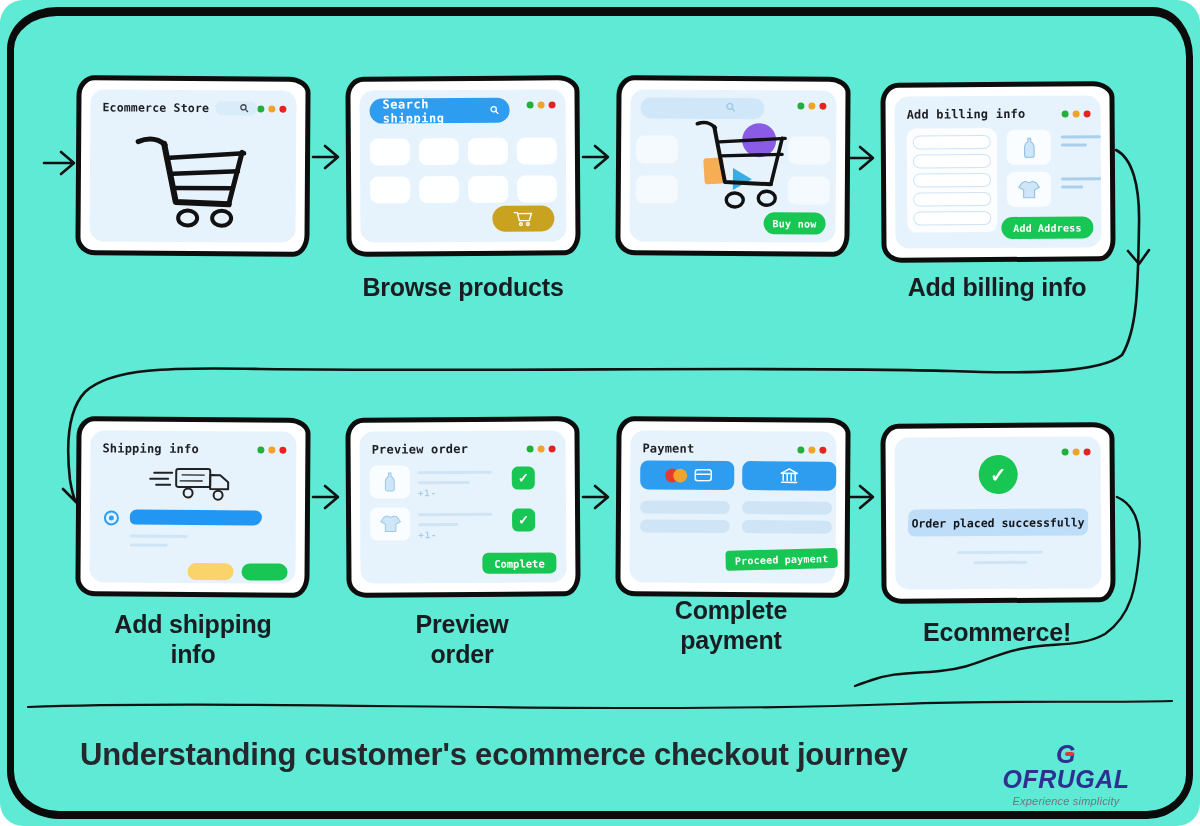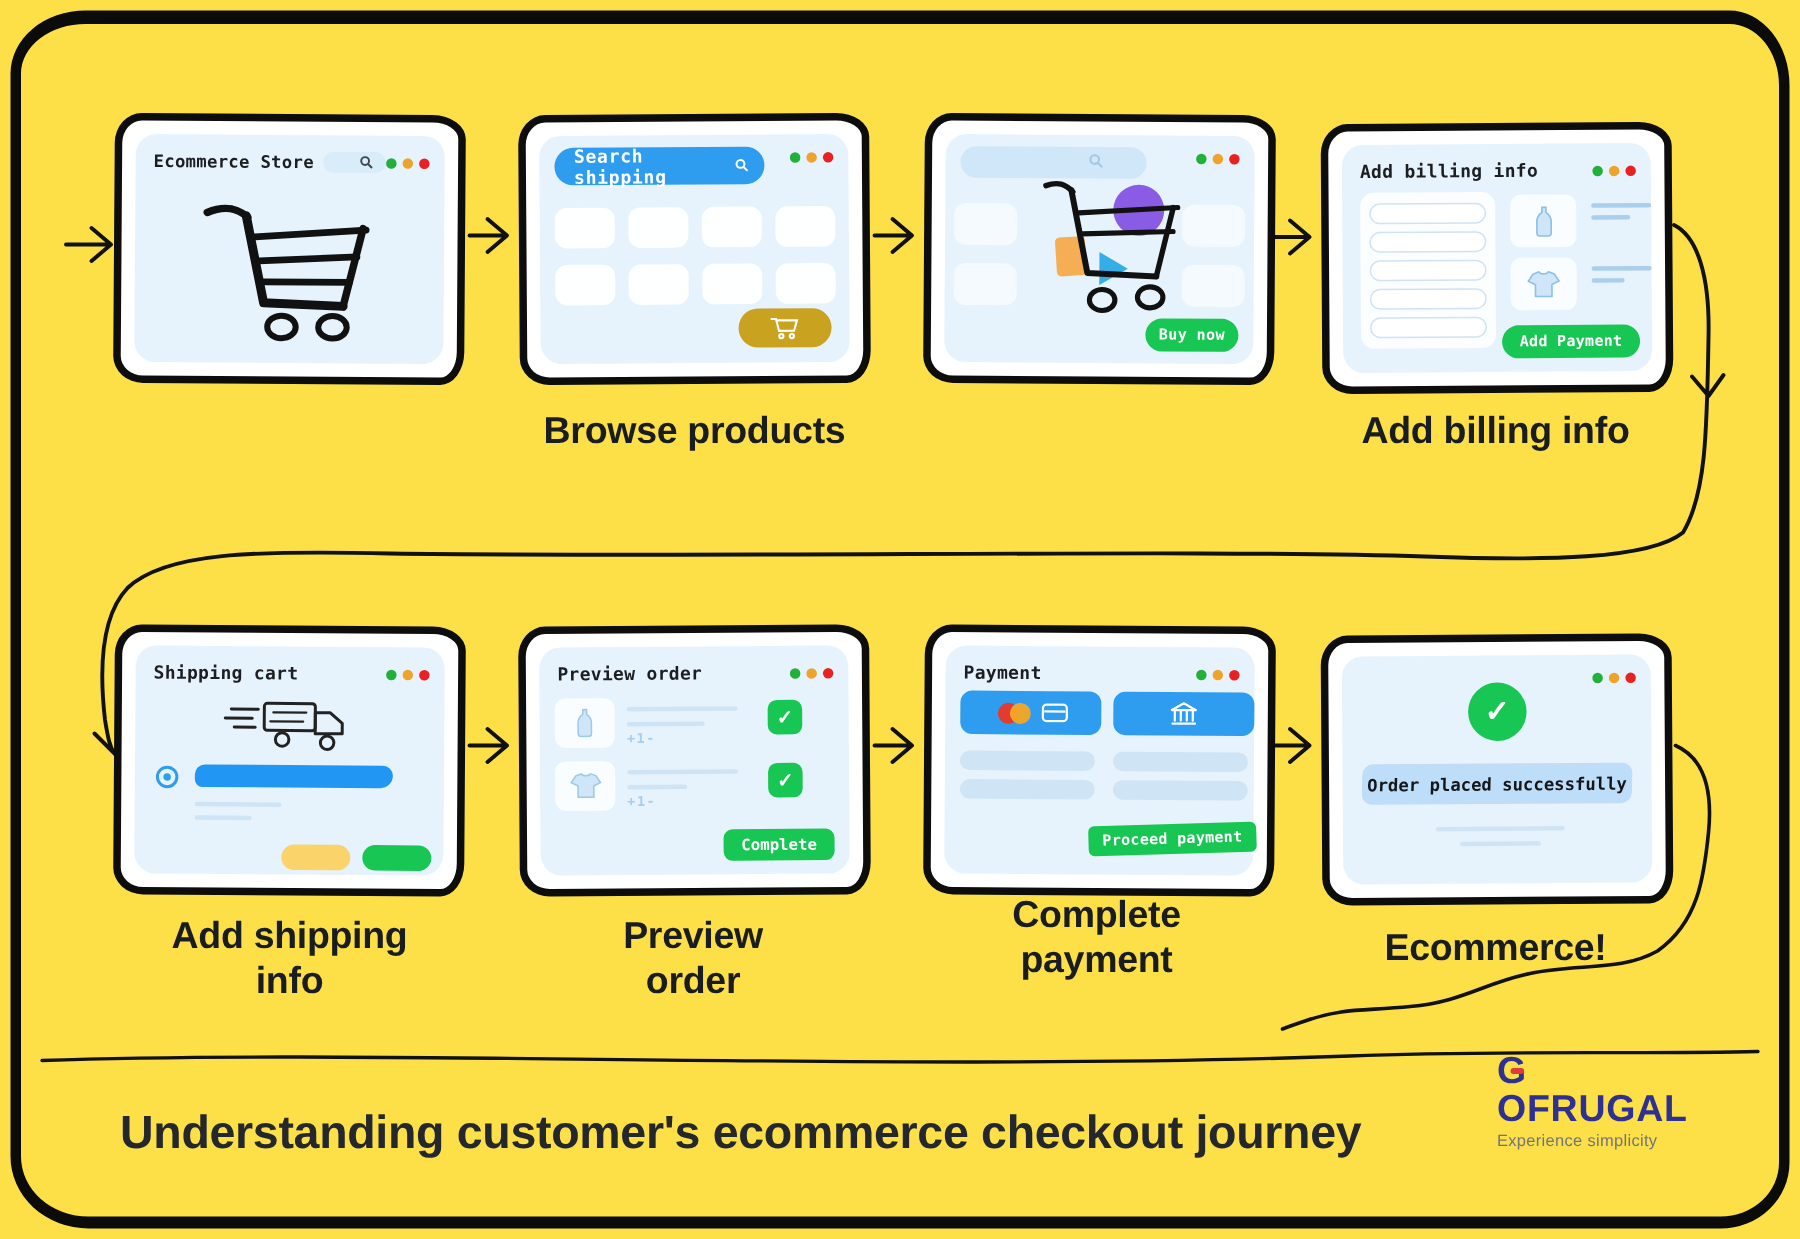--- a/index.html
+++ b/index.html
@@ -1,17 +1,17 @@
 <!DOCTYPE html>
 <html><head>
 <meta charset="utf-8">
 <style>
   html,body{margin:0;padding:0;background:#fff;}
-  #canvas{position:relative;width:1200px;height:826px;background:#fde047;overflow:hidden;
-          font-family:"Liberation Sans",sans-serif;}
+  #canvas{position:relative;width:1200px;height:826px;background:#5eead4;overflow:hidden;
+          font-family:"Liberation Sans",sans-serif;border-radius:23px;}
   .outer-border{position:absolute;left:7px;top:7px;right:7px;bottom:7px;
     border:7px solid #0b0b0b;border-width:9px 7px 8px 7px;
     border-radius:50px 40px 46px 52px / 42px 50px 44px 48px;pointer-events:none;}
   svg.overlay{position:absolute;left:0;top:0;pointer-events:none;}
 
   
   .panel{position:absolute;width:234px;height:180px;background:#fff;border:5px solid #0d0d0d;
     border-radius:18px 22px 16px 20px / 20px 16px 22px 18px;box-sizing:border-box;}
   .tiltA{transform:rotate(.4deg);} .tiltB{transform:rotate(-.4deg);}
   .screen{position:absolute;left:9px;top:9px;right:9px;bottom:9px;background:#e7f3fc;border-radius:14px;}
@@ -64,21 +64,21 @@
   .p7-pay{position:absolute;width:94px;height:29px;background:#2e9df0;border-radius:8px;display:flex;align-items:center;justify-content:center;gap:5px;}
   .p7-proceed{position:absolute;left:96px;top:118px;width:112px;height:20px;font-size:10px;border-radius:4px;transform:rotate(-2deg);letter-spacing:.2px;}
   
   .p8-circle{position:absolute;left:84px;top:18px;width:39px;height:39px;border-radius:50%;background:#17c653;color:#fff;
      display:flex;align-items:center;justify-content:center;font-size:20px;font-weight:700;}
   .p8-banner{position:absolute;left:13px;top:72px;width:180px;height:27px;background:#bdddf8;border-radius:7px;
      display:flex;align-items:center;justify-content:center;font-size:11.5px;color:#14161a;transform:skewX(-2deg);}
 
   
   .footer-title{position:absolute;left:80px;top:737px;font-size:31px;font-weight:700;color:#24272c;letter-spacing:-.2px;}
-  .logo{position:absolute;left:998px;top:702px;width:136px;}
+  .logo{position:absolute;left:998px;top:742px;width:136px;text-align:center;font-style:italic;}
   .logo-word{font-size:25px;font-weight:700;color:#2e3192;letter-spacing:.5px;line-height:1;}
   .logo-g{position:relative;display:inline-block;}
   .logo-g i{position:absolute;right:2px;top:10px;width:9px;height:3.5px;background:#e03a3c;border-radius:2px;}
   .logo-tag{font-size:11px;color:#70757d;margin-top:3px;letter-spacing:.2px;}
 </style>
 </head>
 <body>
 
 <div id="canvas">
 
@@ -227,30 +227,30 @@
       <i class="skel" style="left:166px;top:40px;width:40px;height:2.5px"></i>
       <i class="skel" style="left:166px;top:48px;width:26px;height:2.5px"></i>
       <div class="ibox" style="left:112px;top:76px;width:44px;height:35px">
         <svg width="22" height="18" viewBox="0 0 28 22">
             <path d="M5 2 L10 0 C11 2.5 17 2.5 18 0 L23 2 L27 8 L21 11 L21 21 H7 V11 L1 8 Z" fill="#cfe6f8" stroke="#8fc0e6" stroke-width="1.4"></path>
           </svg>
       </div>
       <i class="skel" style="left:166px;top:82px;width:40px;height:2.5px"></i>
       <i class="skel" style="left:166px;top:90px;width:22px;height:2.5px"></i>
       <div class="pill btn-green mono p4-addr">
-        <span>Add Payment</span>
+        <span>Add Address</span>
       </div>
     </div>
   </div>
   <div class="step-label" style="left:881px;top:273px;width:232px">Add billing info</div>
 
   <div class="panel tiltA" style="left:76px;top:417px">
     <div class="screen">
       <div class="hdr">
-        <span class="ptitle mono">Shipping cart</span>
+        <span class="ptitle mono">Shipping info</span>
         <span class="dots">
           <i class="dot g"></i>
             <i class="dot y"></i>
             <i class="dot r"></i>
         </span>
       </div>
       <svg style="position:absolute;left:56px;top:30px" width="100" height="42" viewBox="0 0 100 42">
         <g fill="none" stroke="#222" stroke-width="2" stroke-linecap="round" stroke-linejoin="round">
           <path d="M8 12 H26 M4 18 H22 M10 24 H24"></path>
           <rect x="30" y="8" width="34" height="18" rx="2"></rect>

